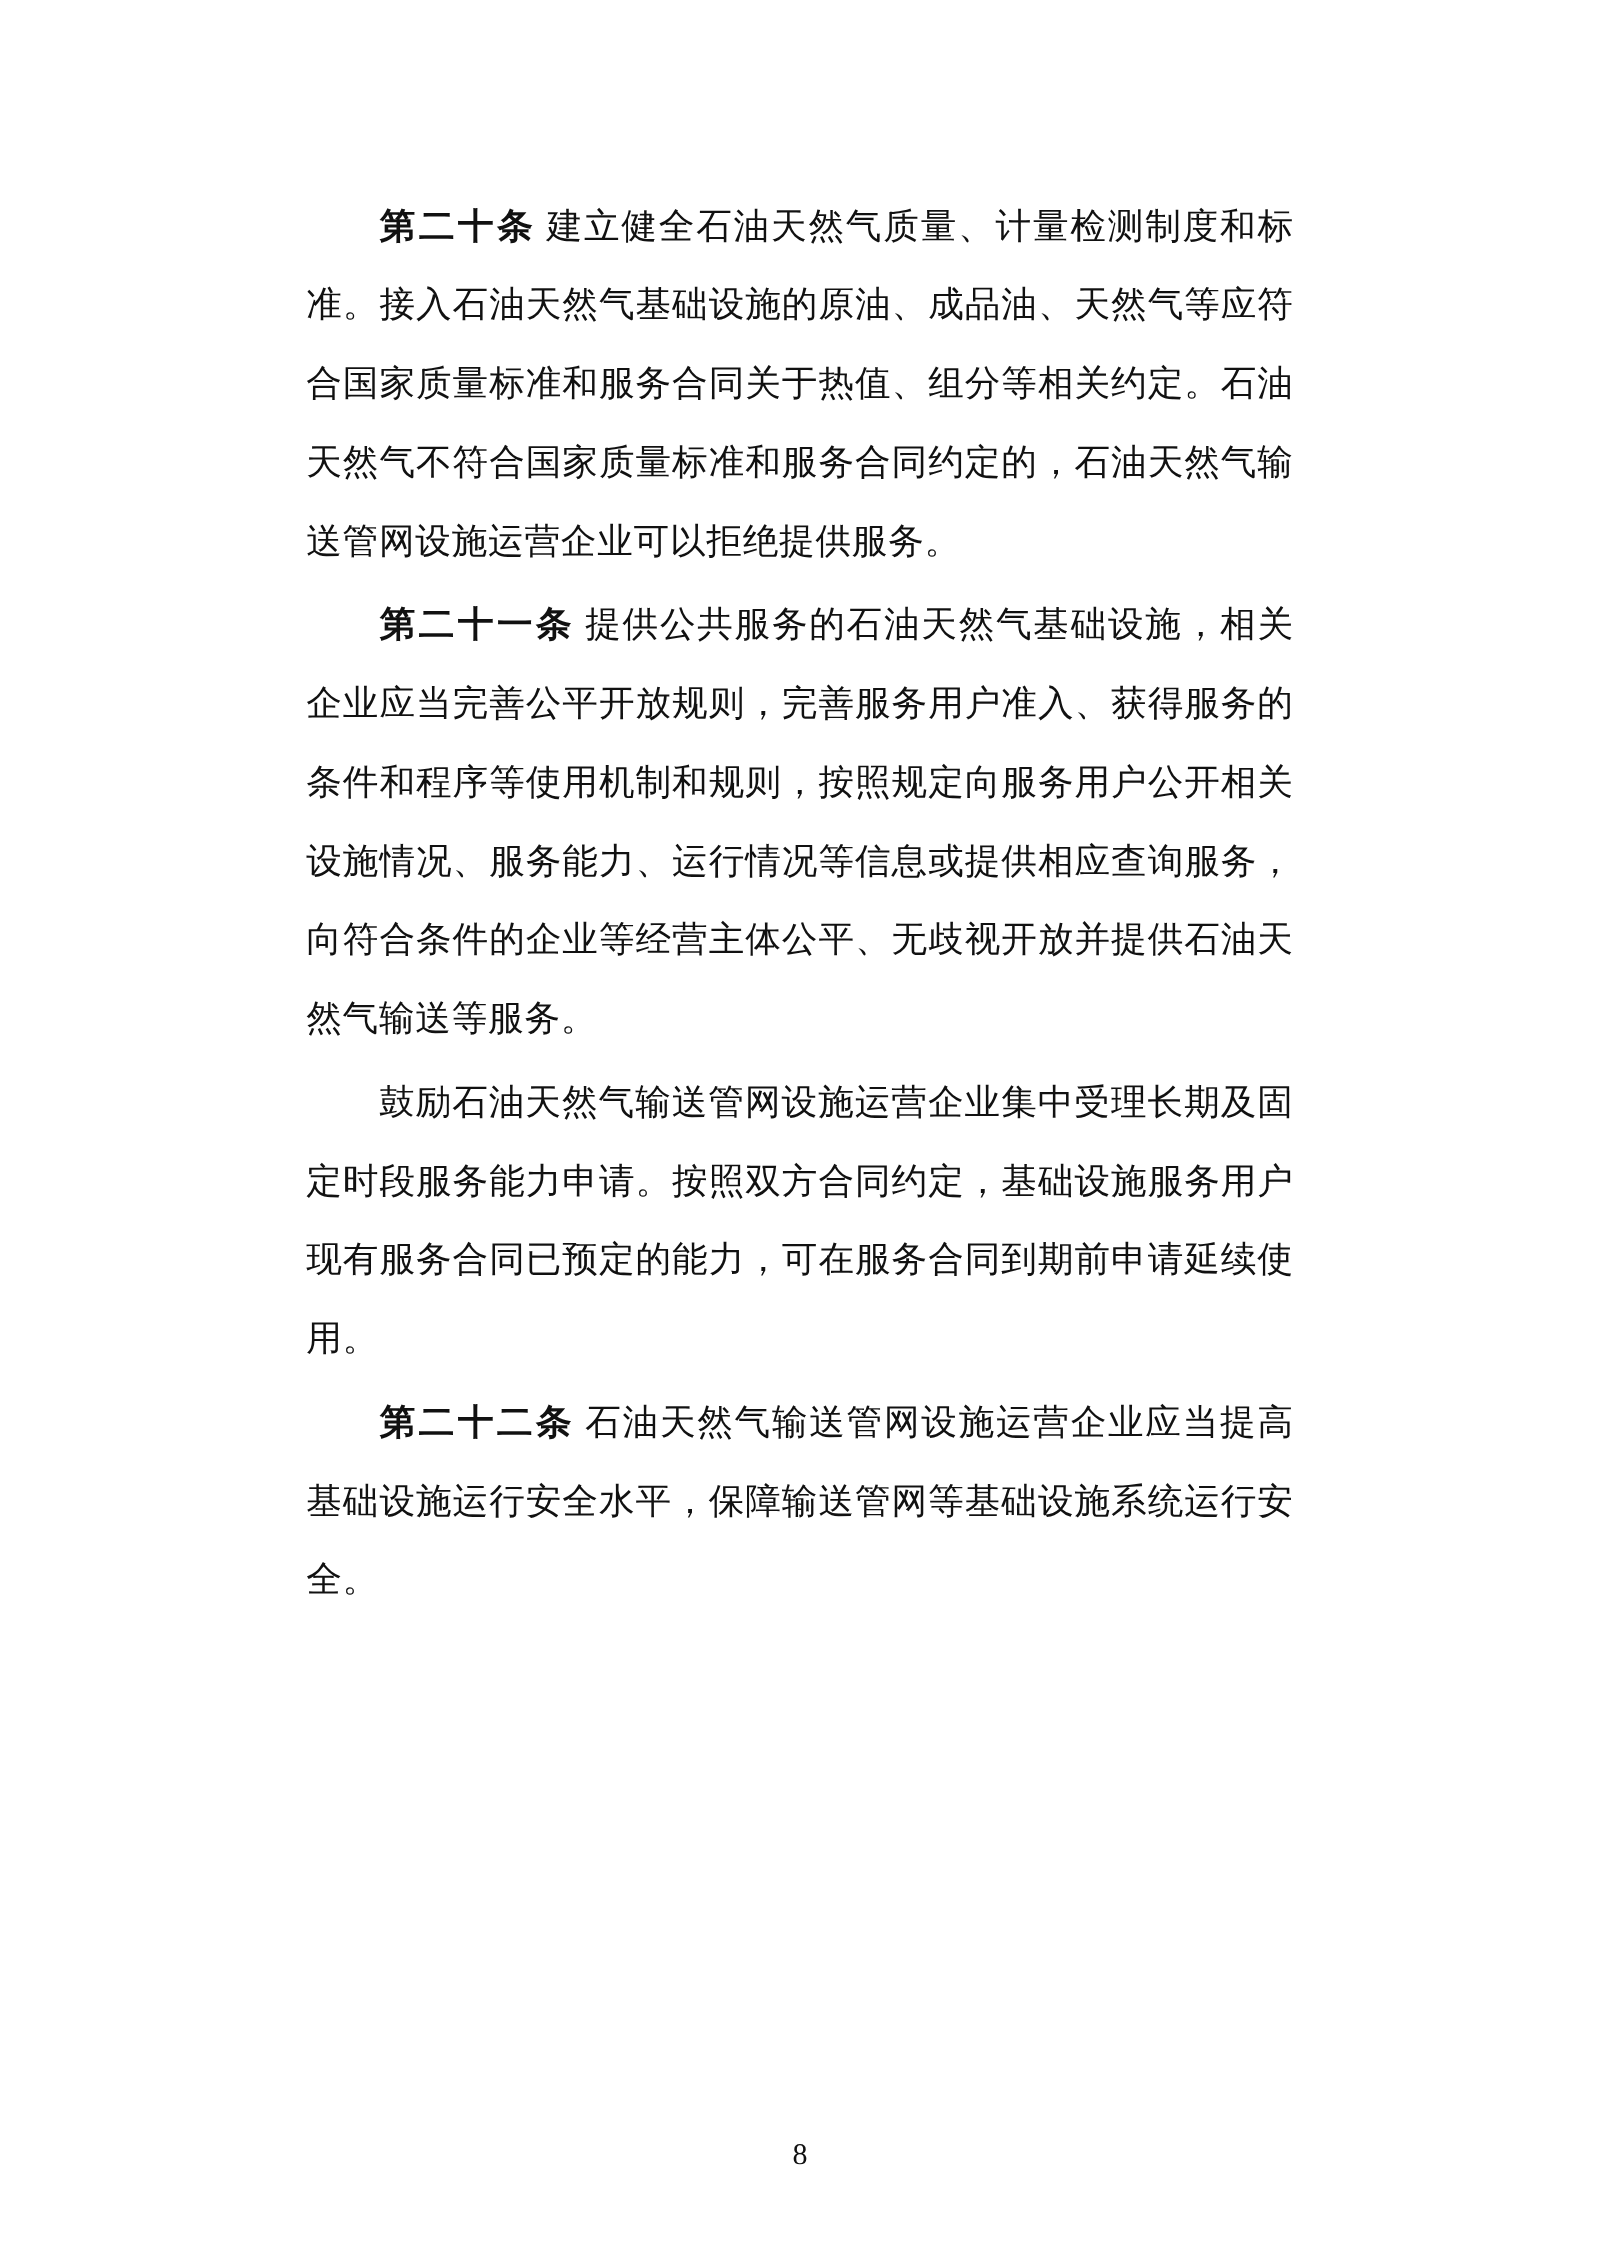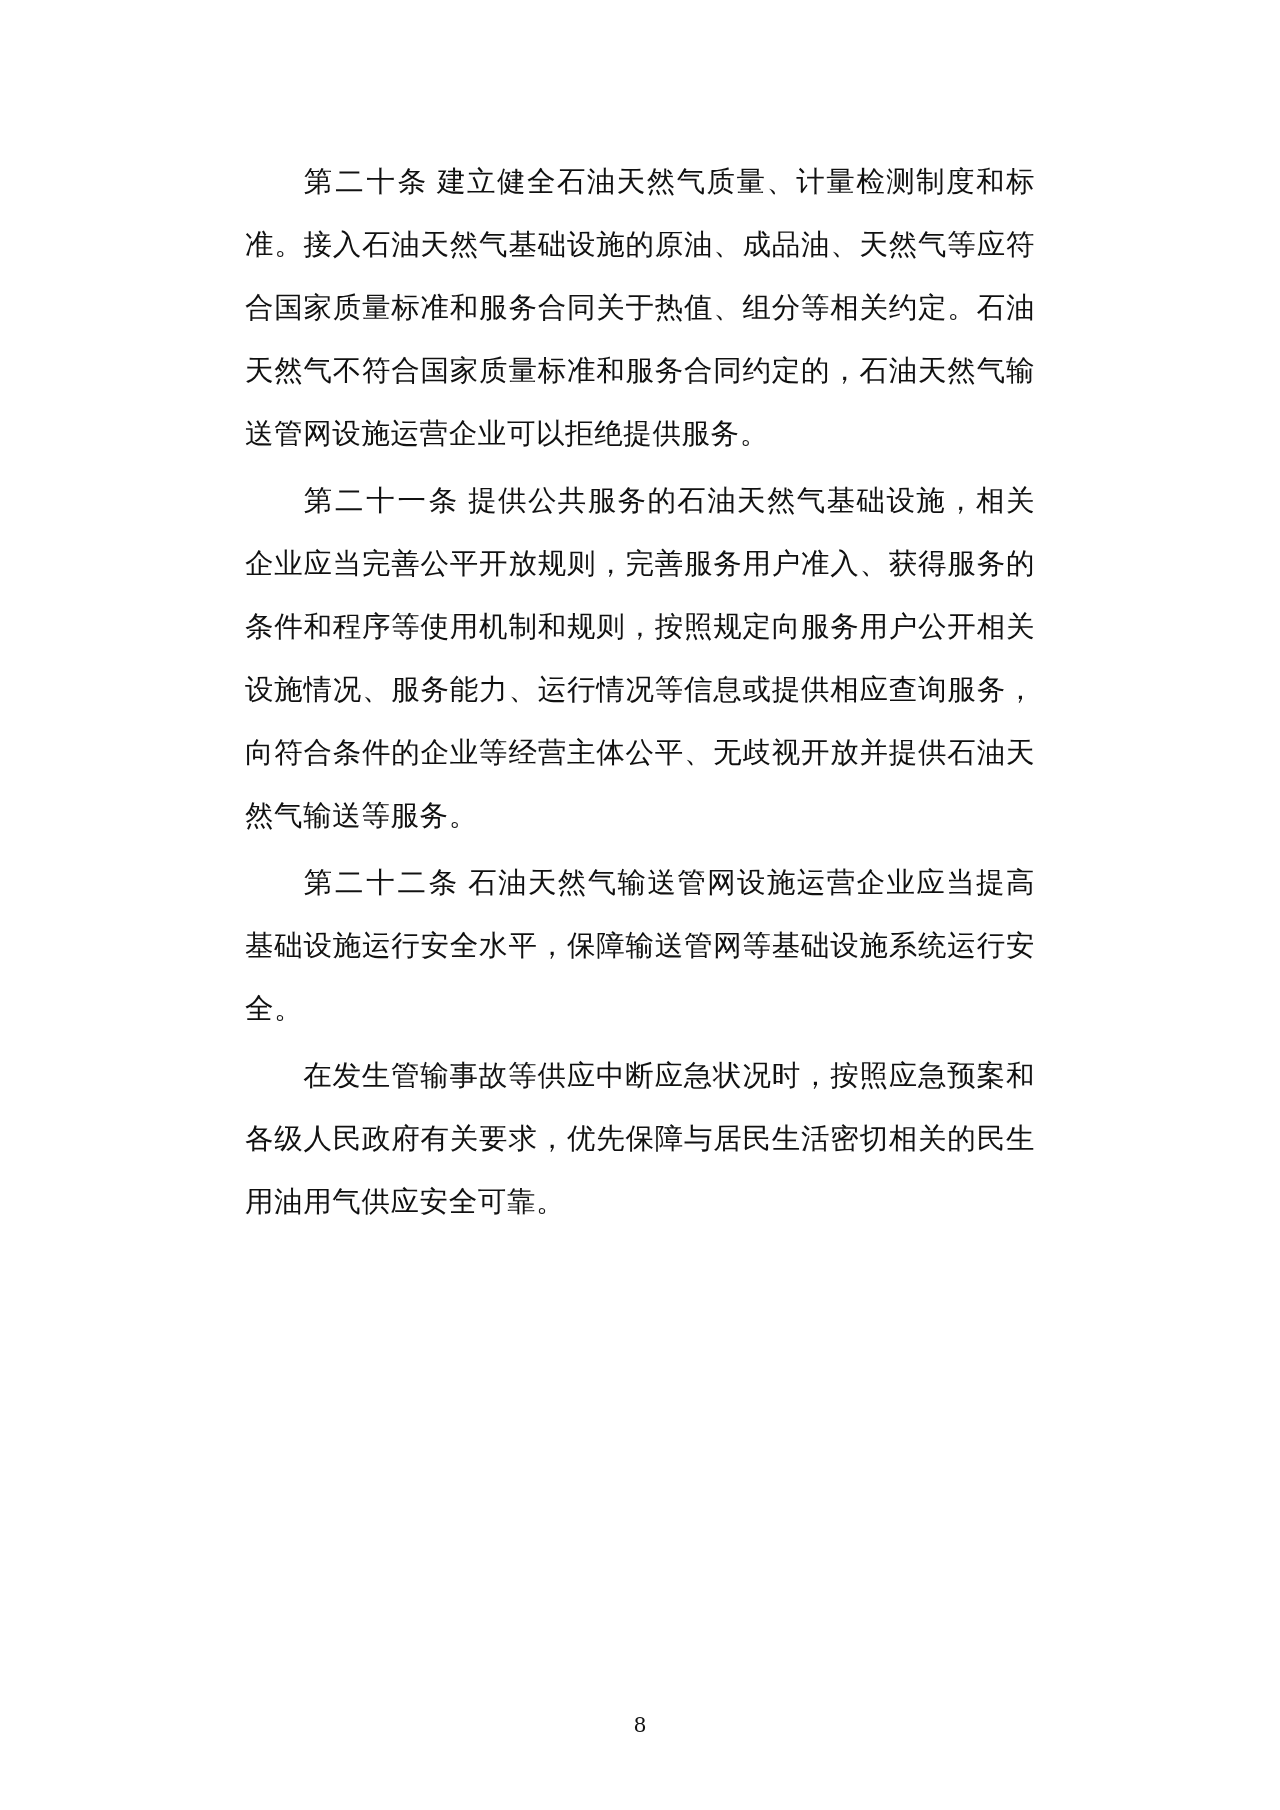--- a/index.html
+++ b/index.html
@@ -32,21 +32,21 @@
     text-align: justify;
     text-justify: inter-ideograph;
     letter-spacing: 0.6px;
     color: #111111;
   }
   .para .indent {
     display: inline-block;
     width: 58px;
   }
   .para .art-label {
-    font-weight: normal;
+    font-weight: bold;
     letter-spacing: 2px;
   }
   .para .art-label + .art-text {
     margin-left: 8px;
   }
   .page-number {
     position: absolute;
     left: 0;
     right: 0;
     bottom: 72px;
@@ -64,25 +64,25 @@
 
     <p class="para">
       <span class="indent"></span><span class="art-label">第二十条</span><span class="art-text">建立健全石油天然气质量、计量检测制度和标准。接入石油天然气基础设施的原油、成品油、天然气等应符合国家质量标准和服务合同关于热值、组分等相关约定。石油天然气不符合国家质量标准和服务合同约定的，石油天然气输送管网设施运营企业可以拒绝提供服务。</span>
     </p>
 
 
     <p class="para">
       <span class="indent"></span><span class="art-label">第二十一条</span><span class="art-text">提供公共服务的石油天然气基础设施，相关企业应当完善公平开放规则，完善服务用户准入、获得服务的条件和程序等使用机制和规则，按照规定向服务用户公开相关设施情况、服务能力、运行情况等信息或提供相应查询服务，向符合条件的企业等经营主体公平、无歧视开放并提供石油天然气输送等服务。</span>
     </p>
 
+    <p class="para">
+      <span class="indent"></span><span class="art-text">鼓励石油天然气输送管网设施运营企业集中受理长期及固定时段服务能力申请。按照双方合同约定，基础设施服务用户现有服务合同已预定的能力，可在服务合同到期前申请延续使用。</span>
+    </p>
 
     <p class="para">
       <span class="indent"></span><span class="art-label">第二十二条</span><span class="art-text">石油天然气输送管网设施运营企业应当提高基础设施运行安全水平，保障输送管网等基础设施系统运行安全。</span>
     </p>
 
-    <p class="para">
-      <span class="indent"></span><span class="art-text">在发生管输事故等供应中断应急状况时，按照应急预案和各级人民政府有关要求，优先保障与居民生活密切相关的民生用油用气供应安全可靠。</span>
-    </p>
 
   </div>
 
   <div class="page-number">8</div>
 </div>
 
 </body></html>

